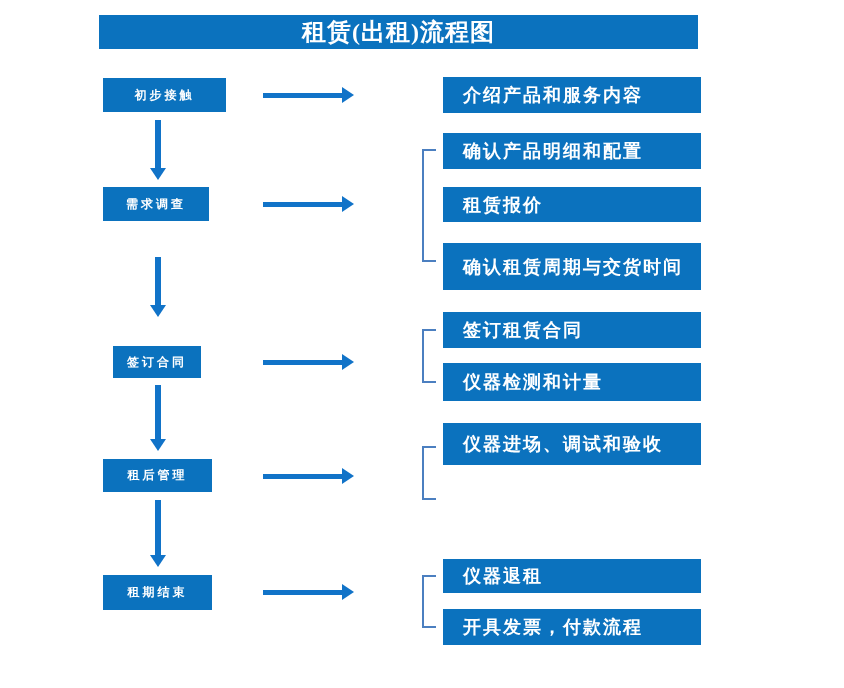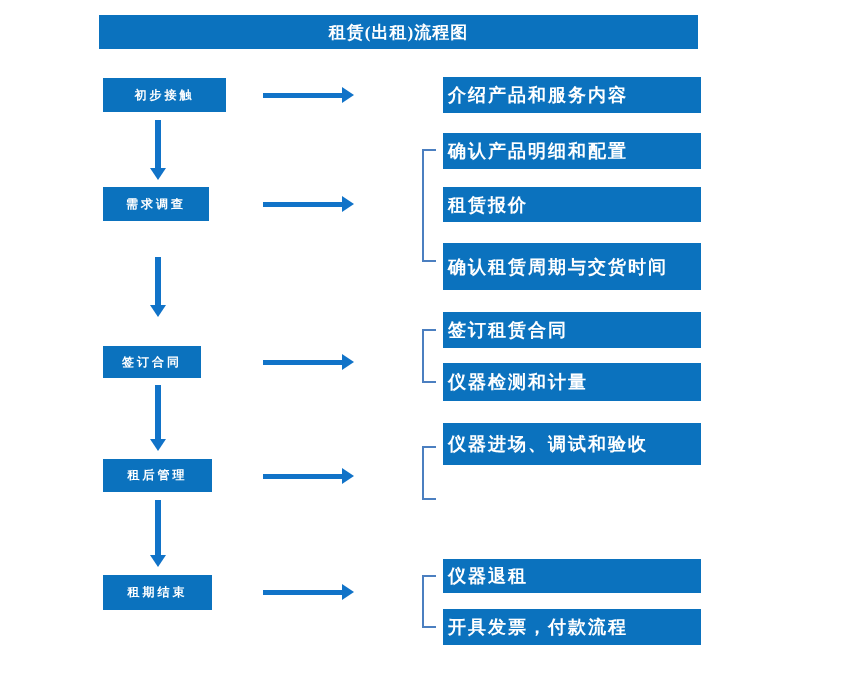--- a/index.html
+++ b/index.html
@@ -5,33 +5,33 @@
   html,body{margin:0;padding:0;background:#fff;}
   .canvas{
     position:relative;width:844px;height:688px;background:var(--background,#fff);
     font-family:"Liberation Serif","DejaVu Serif",serif;
     overflow:hidden;
   }
   .title-bar{
     position:absolute;left:99px;top:15px;width:599px;height:34px;
     background:var(--box-blue);color:var(--box-text);
     display:flex;align-items:center;justify-content:center;
-    font-weight:bold;font-size:17px;letter-spacing:1px;
+    font-weight:bold;font-size:24px;letter-spacing:1px;
   }
   .stage-box{
     position:absolute;background:var(--box-blue);color:var(--box-text);
     display:flex;align-items:center;justify-content:center;
     font-weight:bold;font-size:12px;letter-spacing:3px;
   }
   .detail-box{
     position:absolute;left:443px;width:258px;
     background:var(--box-blue);color:var(--box-text);
     display:flex;align-items:center;
     font-weight:bold;font-size:18px;letter-spacing:2px;
-    padding-left:5px;box-sizing:border-box;
+    padding-left:20px;box-sizing:border-box;
   }
   .harrow{
     position:absolute;left:263px;width:91px;height:16px;
     display:flex;align-items:center;
   }
   .harrow .shaft{flex:1;height:5px;background:var(--arrow-blue);}
   .harrow .head{
     width:0;height:0;
     border-left:12px solid var(--arrow-blue);
     border-top:8px solid transparent;
@@ -56,21 +56,21 @@
 </style>
 </head>
 <body>
 
 <div class="canvas">
 
   <div class="title-bar">租赁(出租)流程图</div>
 
   <div class="stage-box" style="left:103px;top:78px;width:123px;height:34px">初步接触</div>
   <div class="stage-box" style="left:103px;top:187px;width:106px;height:34px">需求调查</div>
-  <div class="stage-box" style="left:103px;top:346px;width:98px;height:32px">签订合同</div>
+  <div class="stage-box" style="left:113px;top:346px;width:88px;height:32px">签订合同</div>
   <div class="stage-box" style="left:103px;top:459px;width:109px;height:33px">租后管理</div>
   <div class="stage-box" style="left:103px;top:575px;width:109px;height:35px">租期结束</div>
 
   <div class="varrow" style="top:120px;height:60px">
     <div class="vshaft"></div>
       <div class="vhead"></div>
   </div>
   <div class="varrow" style="top:257px;height:60px">
     <div class="vshaft"></div>
       <div class="vhead"></div>

